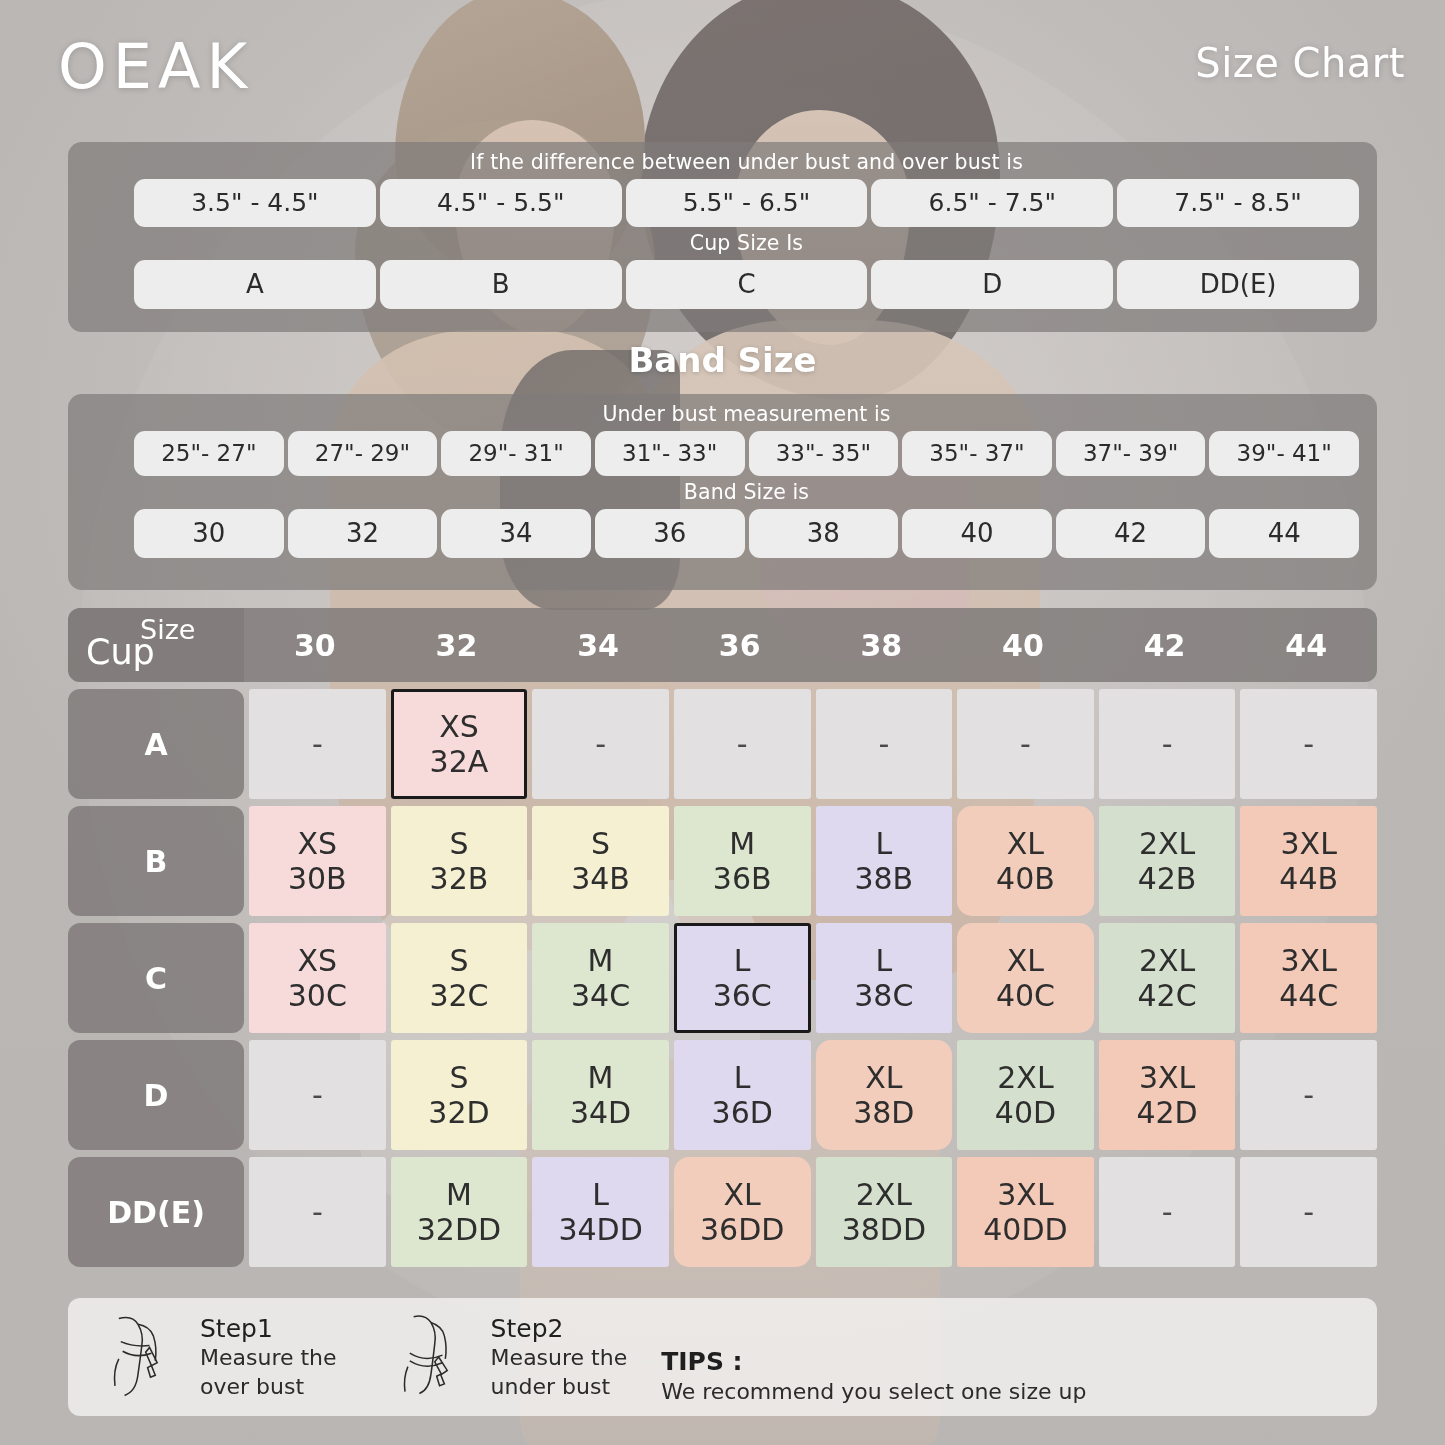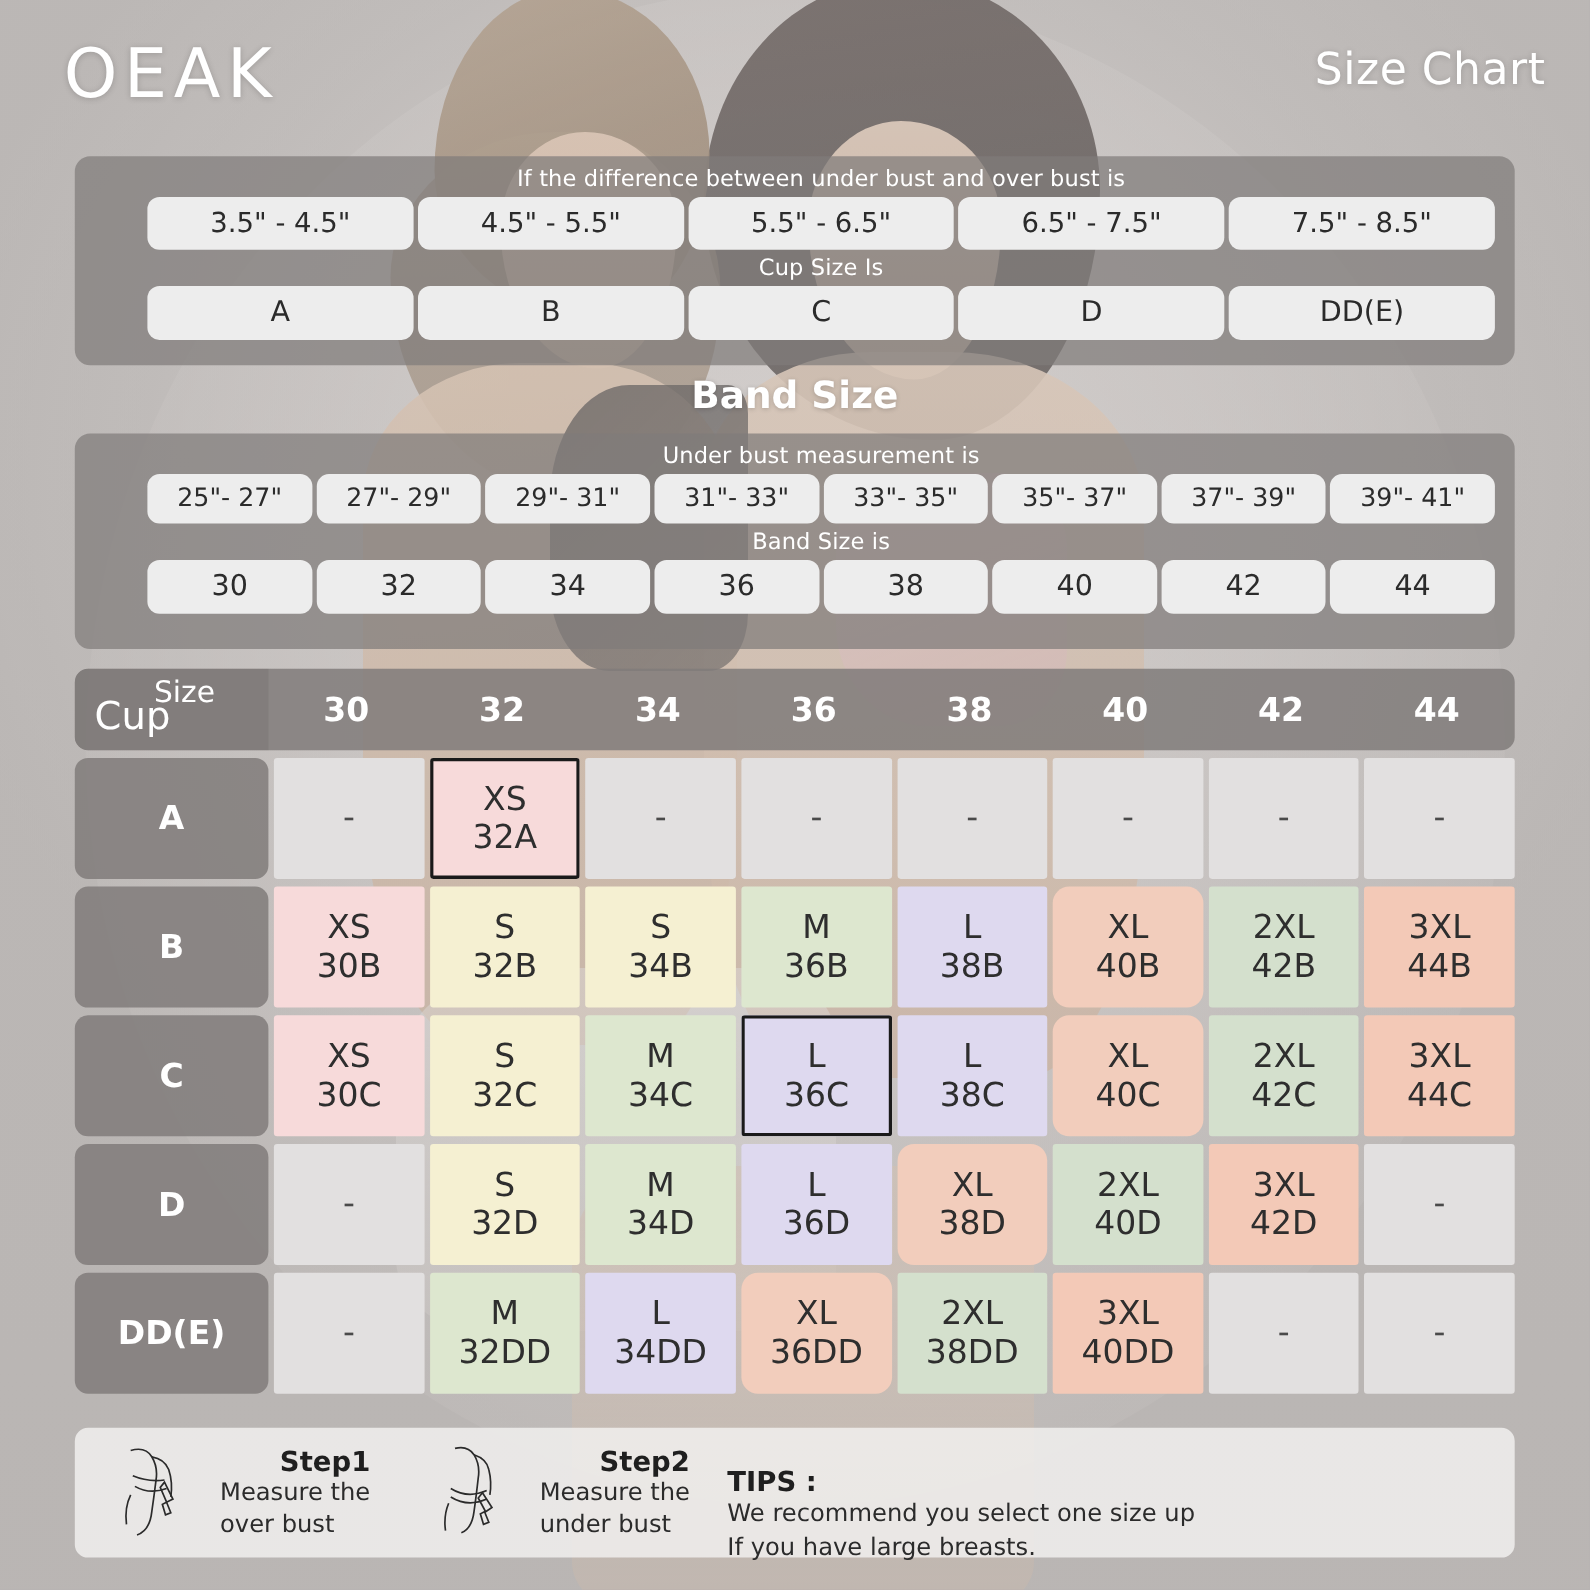--- a/index.html
+++ b/index.html
@@ -285,24 +285,23 @@
     display: flex;
     align-items: center;
     padding: 0 22px;
   }
   .step {
     display: flex;
     align-items: center;
     gap: 14px;
   }
   .step-text .t1 {
-    font-weight: bold;
+    font-weight: normal;
     font-size: 25px;
     color: #1f1f1f;
-    text-align: right;
   }
   .step-text .t2 {
     font-size: 22px;
     color: #2b2b2b;
     line-height: 1.2;
     margin-top: 2px;
   }
   .step-icon { width: 96px; height: 96px; }
   .tips {
     margin-left: 34px;
@@ -610,17 +609,16 @@
       <div class="step-text">
         <div class="t1">Step2</div>
         <div class="t2">Measure the</div>
         <div class="t2">under bust</div>
       </div>
     </div>
 
     <div class="tips">
       <div class="th">TIPS :</div>
       <div class="tb">We recommend you select one size up</div>
-      <div class="tb">If you have large breasts.</div>
     </div>
   </div>
 
 </div>
 
 </body></html>

